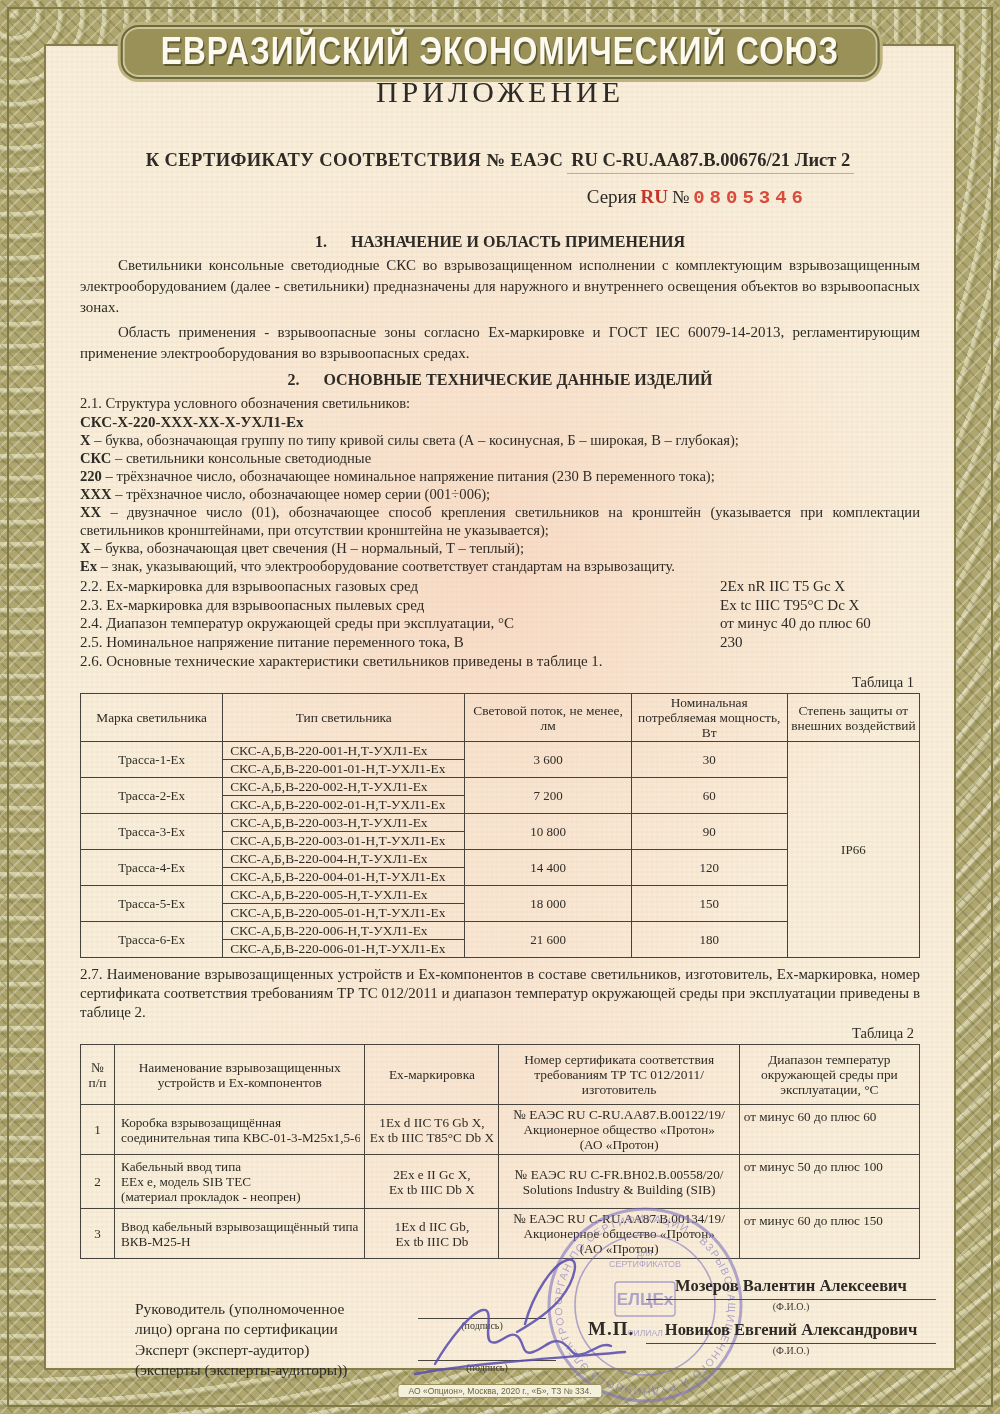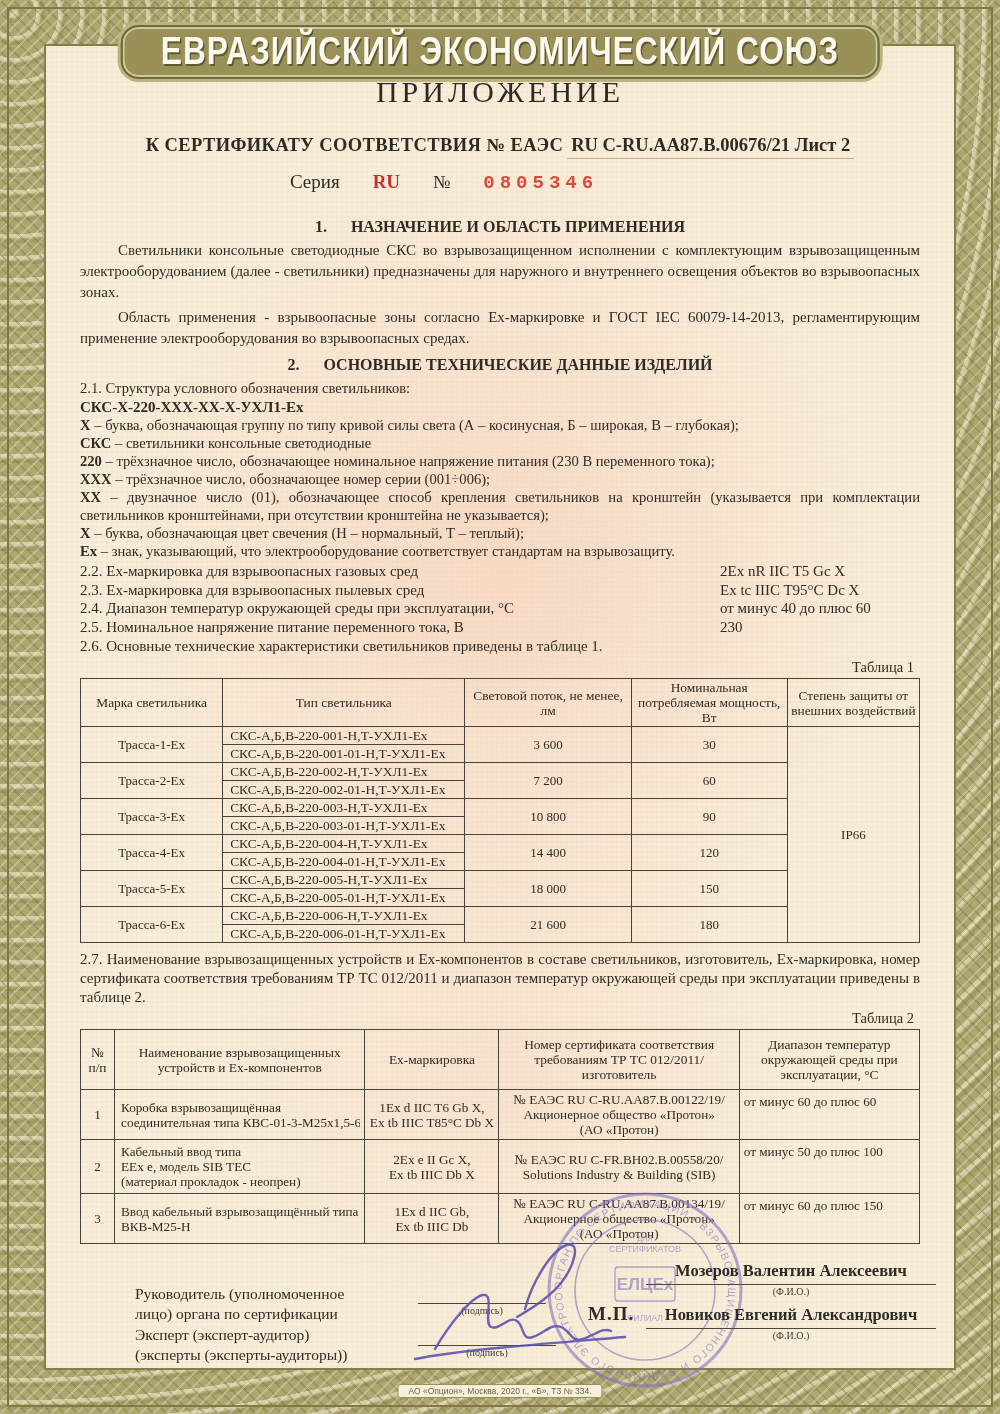--- a/index.html
+++ b/index.html
@@ -30,24 +30,24 @@
     box-shadow:0 0 0 3px #bcb37e, inset 0 0 0 2px #cdc79d;
     padding:5px 24px 7px;white-space:nowrap;
   }
   .banner span{
     display:inline-block;transform:scale(.96,1.18);transform-origin:center;
     font-family:"Liberation Sans",sans-serif;font-weight:bold;font-size:33px;
     letter-spacing:1px;color:#fcf9ef;text-shadow:1.5px 1.5px 0 rgba(84,79,42,.85);
   }
 
   .doc-title{text-align:center;font-weight:normal;font-size:30px;letter-spacing:4px;margin:0;line-height:36px;}
-  .cert-row{display:flex;justify-content:center;align-items:baseline;gap:4px;margin-top:25px;}
+  .cert-row{display:flex;justify-content:center;align-items:baseline;gap:4px;margin-top:40px;}
   .cert-label{font-weight:bold;font-size:18.5px;letter-spacing:.4px;}
   .cert-num{font-weight:bold;font-size:18.5px;border-bottom:1px solid #c5ab90;padding:0 4px 2px;}
-  .serial-row{display:flex;justify-content:center;align-items:baseline;gap:33px;padding-right:112px;margin-top:12px;}
+  .serial-row{display:flex;justify-content:flex-end;align-items:baseline;gap:4px;padding-right:112px;margin-top:12px;}
   .serial-label{font-size:19px;}
   .serial-ru{font-weight:bold;font-size:19px;color:#c5342b;}
   .serial-no{font-size:18px;}
   .serial-digits{font-family:"Liberation Mono",monospace;font-weight:bold;font-size:19px;color:#da4b3b;letter-spacing:5px;}
 
   .sec-head{display:flex;justify-content:center;gap:24px;font-weight:bold;font-size:16px;margin-top:24px;}
   .sec-head.second{margin-top:7px;}
   .para{font-size:15px;line-height:21px;text-align:justify;text-indent:38px;margin:4px 0 0;}
   .block21{margin-top:5px;font-size:14.6px;line-height:18px;}
   .block21 .lead{margin-bottom:1px;}

